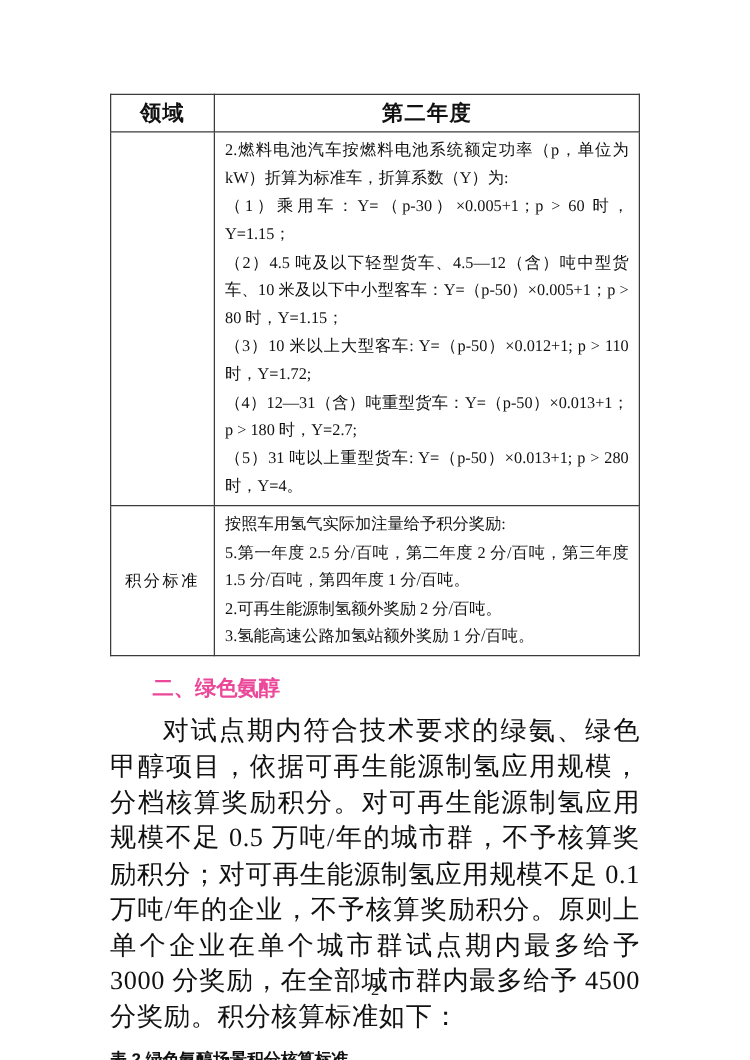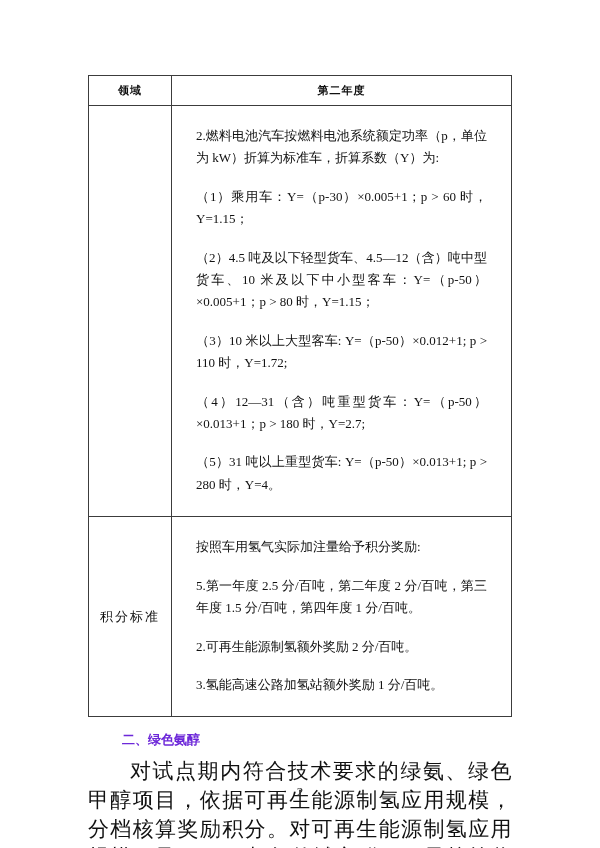--- a/index.html
+++ b/index.html
@@ -29,47 +29,47 @@
     table-layout: fixed;
   }
   .t1 th, .t1 td {
     border: 1.5px solid #3c3c3c;
     vertical-align: middle;
   }
   .t1 th {
     height: 27px;
     font-family: "Liberation Sans", sans-serif;
     font-weight: bold;
-    font-size: 11px;
+    font-size: 17px;
     text-align: center;
     letter-spacing: 1px;
   }
   .t1 .col-field { width: 80px; }
   .t1 td.label {
     text-align: center;
     letter-spacing: 2px;
     font-size: 13px;
   }
   .t1 td.content {
     padding: 3px 8px 4px 8px;
   }
   .t1 td.content p {
-    margin: 16px;
+    margin: 0;
     line-height: 22.4px;
     text-align: justify;
   }
 
   
   h2.sec {
     margin: 14px 0 8px 0;
     padding-left: 34px;
     font-family: Liberation Serif, serif;
     font-weight: bold;
-    font-size: 13px;
-    color: #6d28d9;
+    font-size: 17px;
+    color: #ec4899;
   }
   p.body {
     margin: 0;
     font-size: 21px;
     line-height: 28.6px;
     text-indent: 2em;
     text-align: justify;
     letter-spacing: 0.5px;
   }
 

